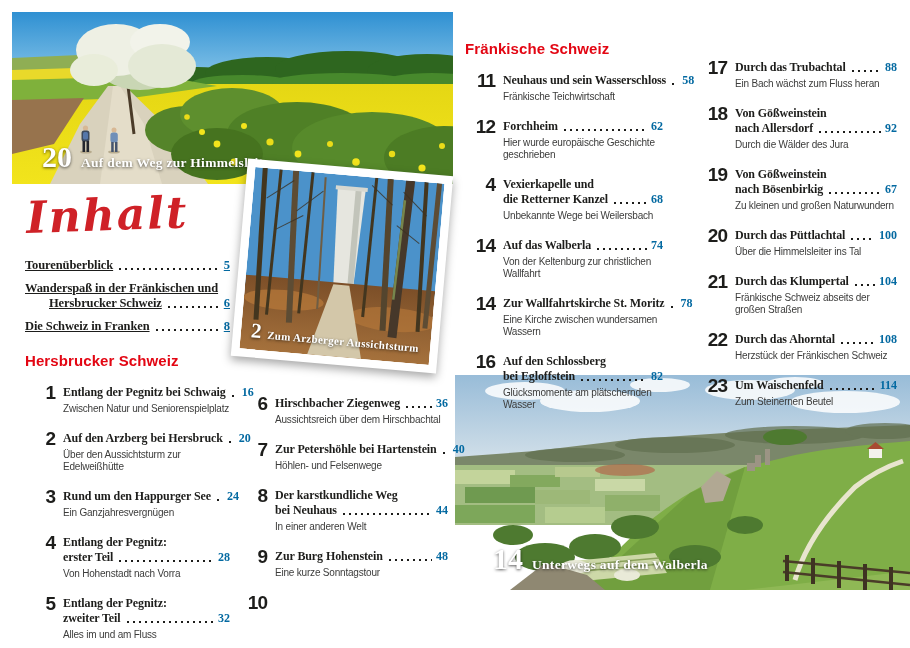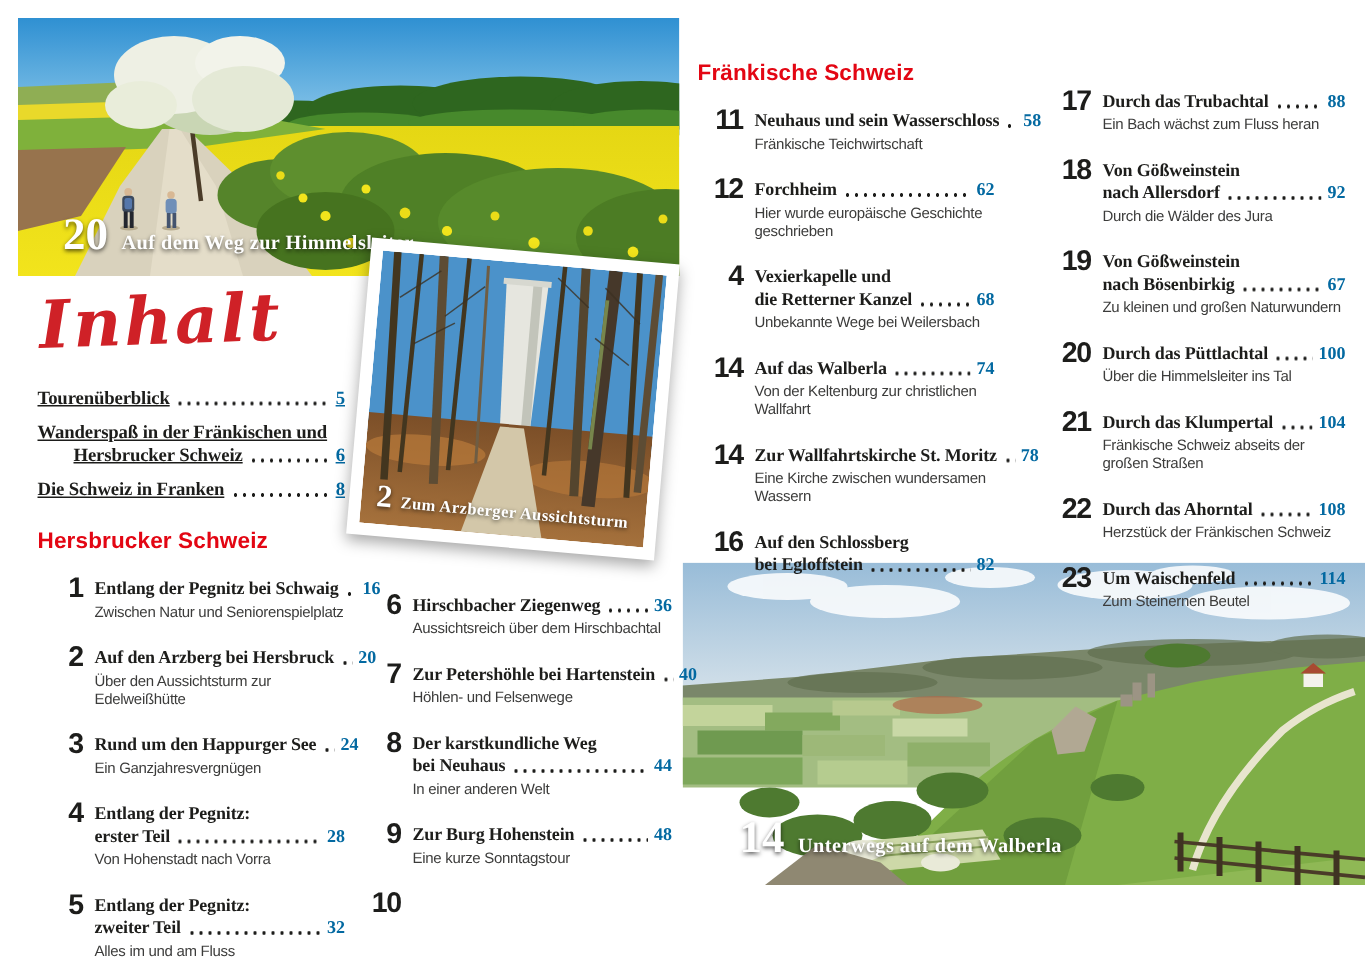--- a/index.html
+++ b/index.html
@@ -530,20 +530,21 @@
       <div class="lines">
               <div class="tline">
                 <span class="t">Auf den Schlossberg</span>
               </div>
               <div class="tline cont">
                 <span class="t">bei Egloffstein</span>
                 <span class="leader"></span>
                 <span class="pg">82</span>
               </div>
             </div>
+      <div class="sub">Glücksmomente am plätschernden Wasser</div>
     </div>
   </div>
       </div>
   </div>
 
   <div class="col col4">
     <div class="entries">
         <div class="entry">
     <div class="num">17</div>
     <div class="body">

